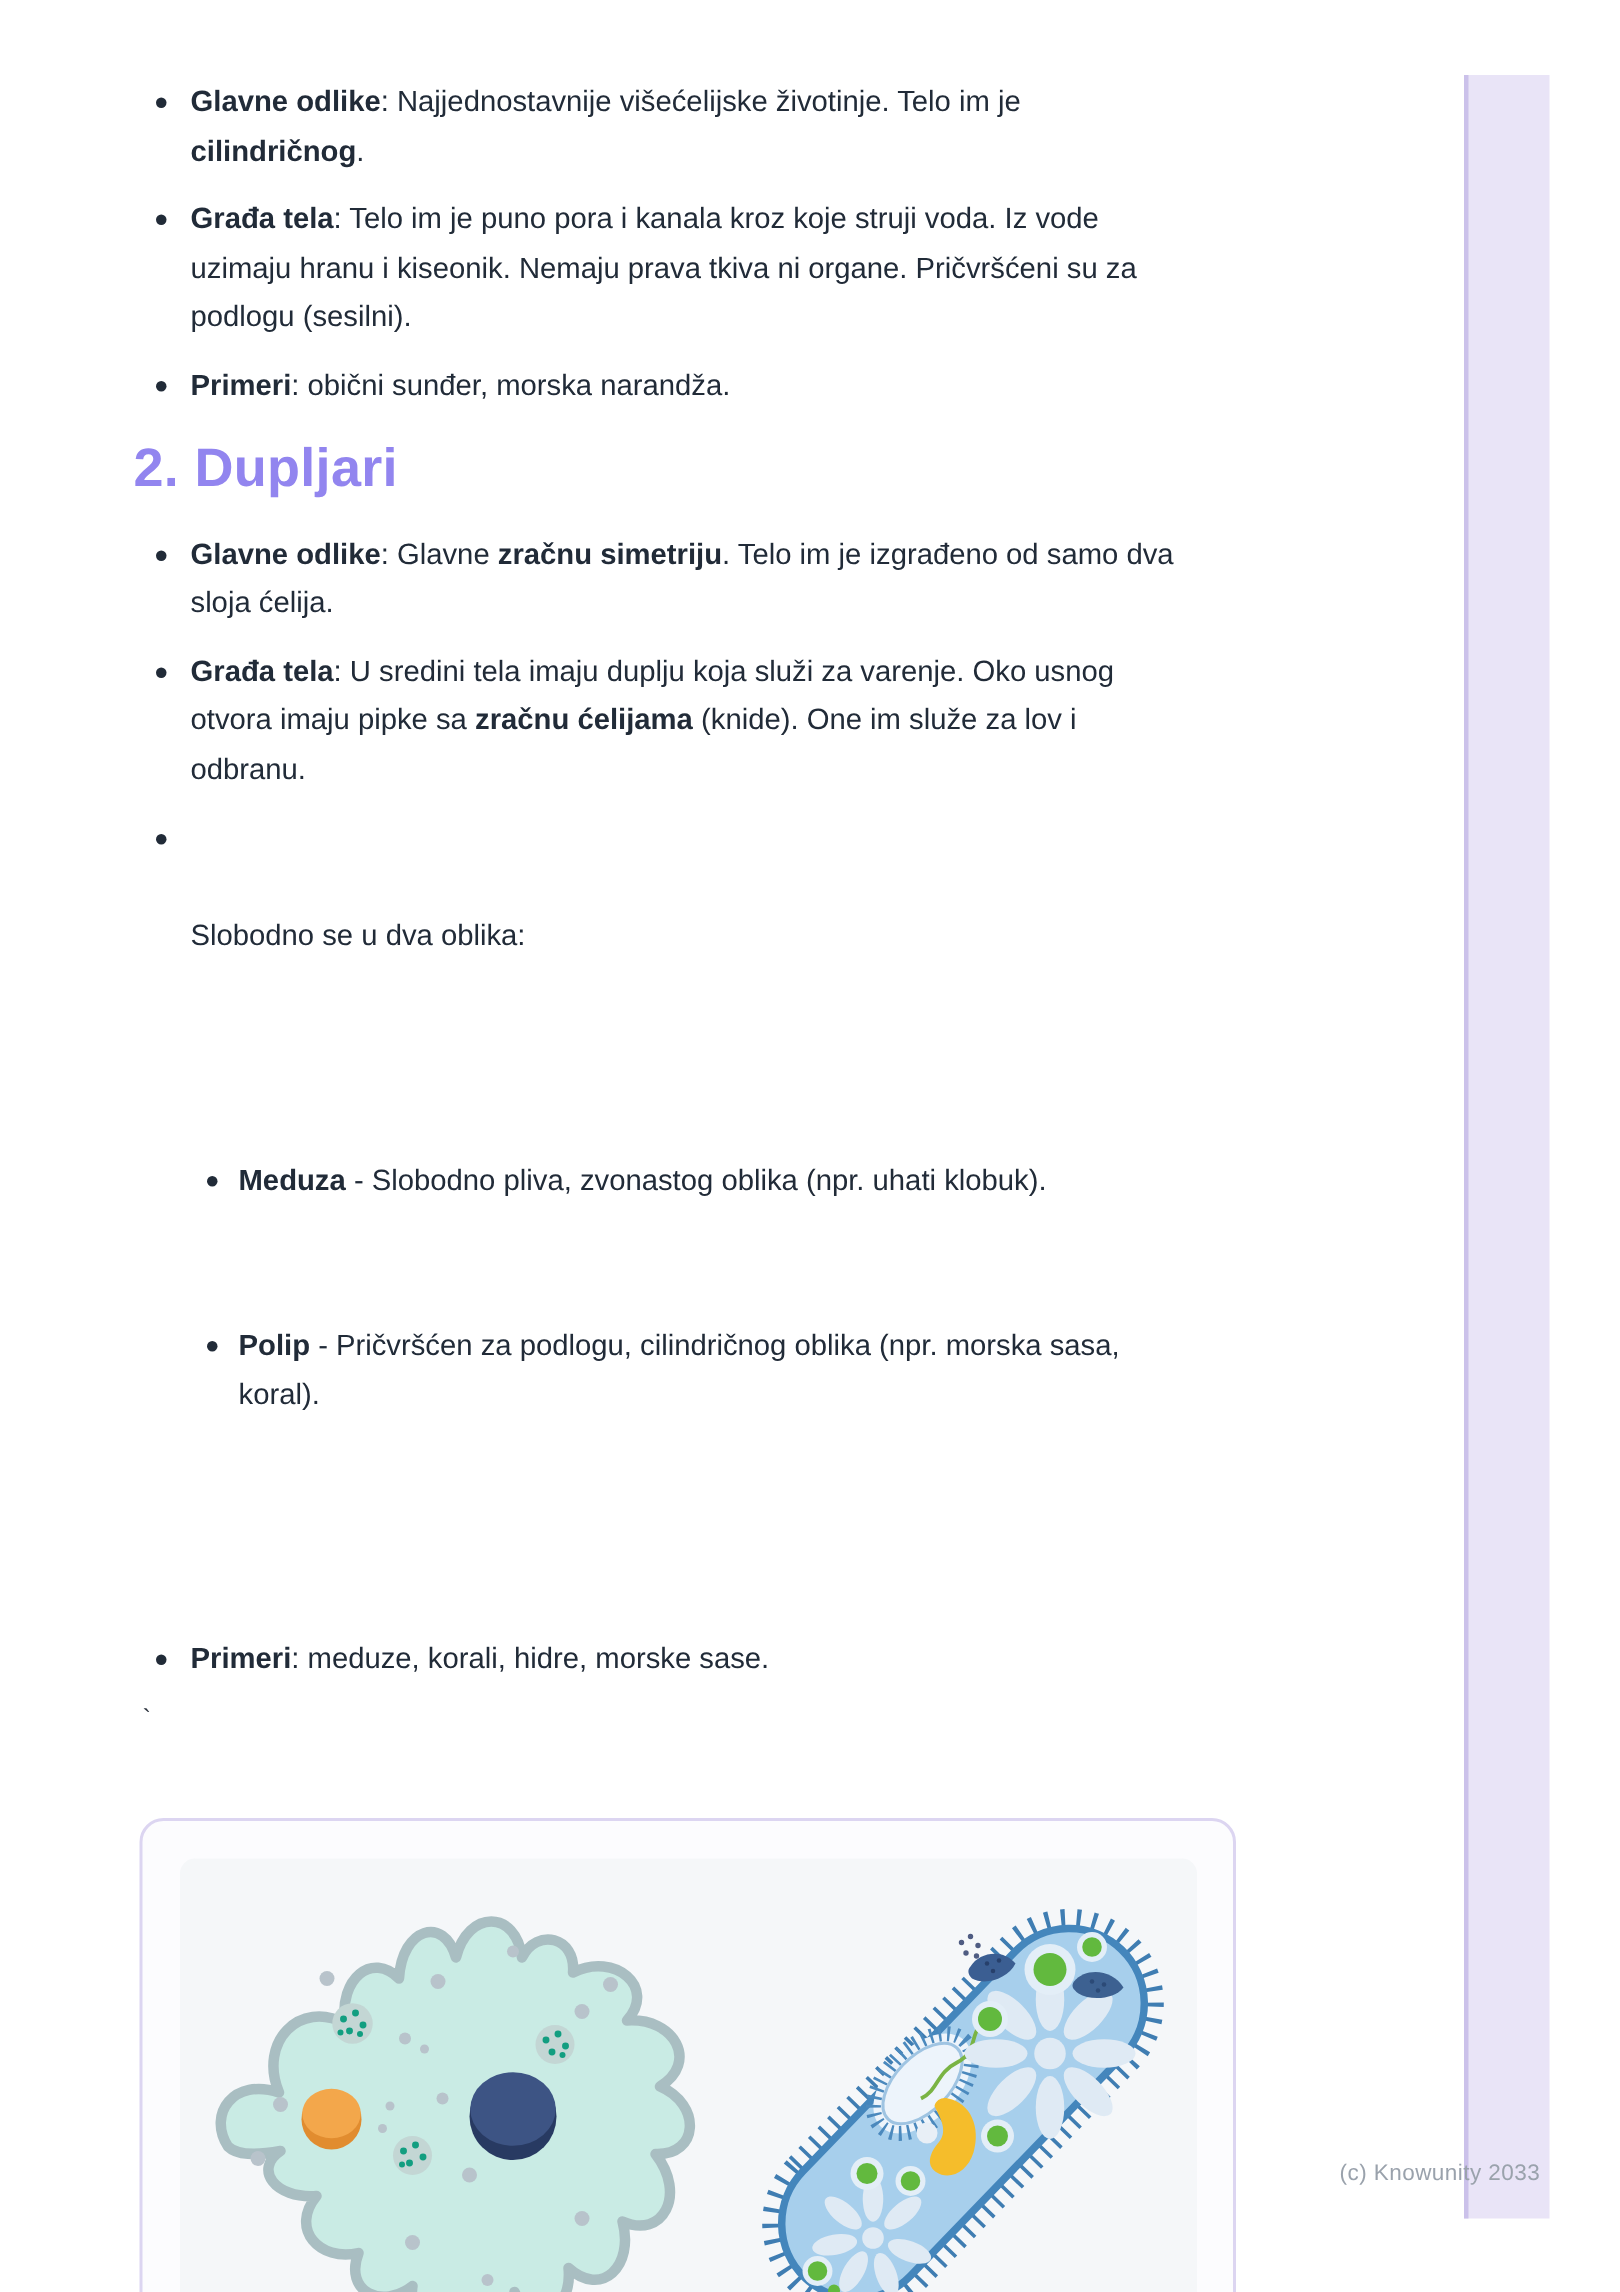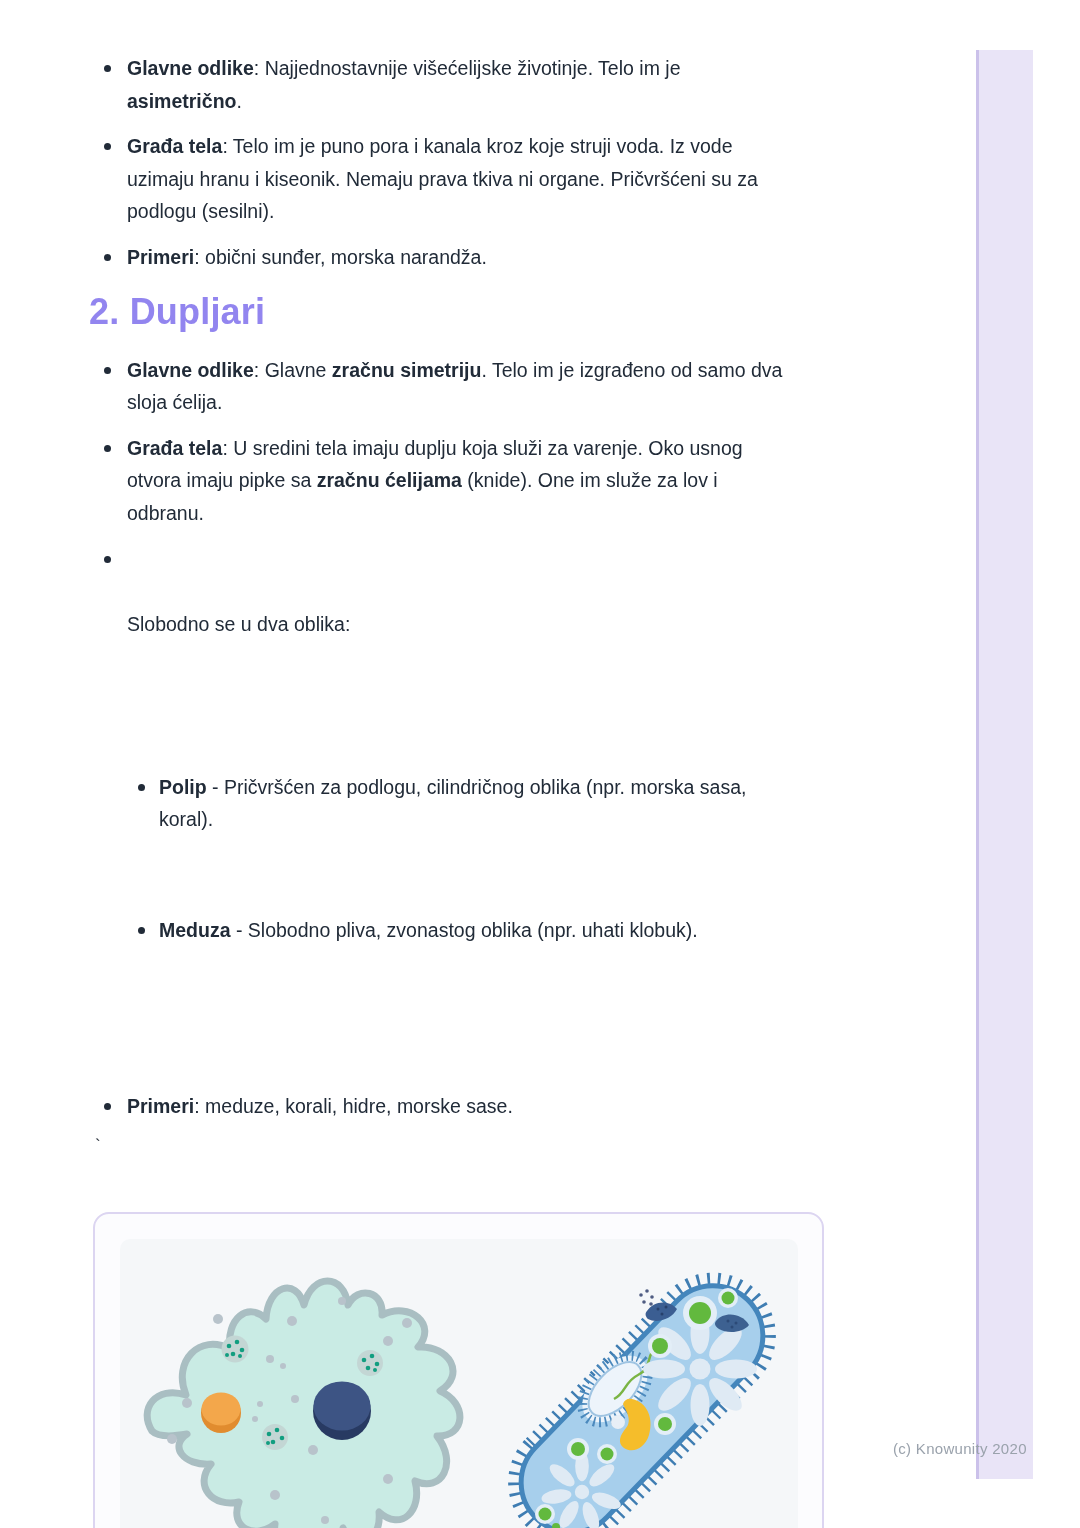--- a/index.html
+++ b/index.html
@@ -47,41 +47,41 @@
 <body>
 
 <div class="page">
 
   <div class="strip"></div>
 
   <div class="content">
 
     <ul>
       <li class="li"><div class="txt"><span class="b">Glavne odlike</span><span>: Najjednostavnije višećelijske životinje. Telo im je
-</span><span class="b">asimetrično</span><span>.</span></div></li>
+</span><span class="b">cilindričnog</span><span>.</span></div></li>
       <li class="li"><div class="txt"><span class="b">Građa tela</span><span>: Telo im je puno pora i kanala kroz koje struji voda. Iz vode
 uzimaju hranu i kiseonik. Nemaju prava tkiva ni organe. Pričvršćeni su za
 podlogu (sesilni).</span></div></li>
       <li class="li"><div class="txt"><span class="b">Primeri</span><span>: obični sunđer, morska narandža.</span></div></li>
     </ul>
 
     <h2 class="accent">2. Dupljari</h2>
 
     <ul>
       <li class="li"><div class="txt"><span class="b">Glavne odlike</span><span>: Glavne </span><span class="b">zračnu simetriju</span><span>. Telo im je izgrađeno od samo dva
 sloja ćelija.</span></div></li>
       <li class="li"><div class="txt"><span class="b">Građa tela</span><span>: U sredini tela imaju duplju koja služi za varenje. Oko usnog
 otvora imaju pipke sa </span><span class="b">zračnu ćelijama</span><span> (knide). One im služe za lov i
 odbranu.</span></div></li>
       <li class="li">
         <div class="txt"><span>Slobodno se u dva oblika:</span></div>
         <ul class="sub">
+          <li class="li"><div class="txt"><span class="b">Meduza</span><span> - Slobodno pliva, zvonastog oblika (npr. uhati klobuk).</span></div></li>
           <li class="li"><div class="txt"><span class="b">Polip</span><span> - Pričvršćen za podlogu, cilindričnog oblika (npr. morska sasa,
 koral).</span></div></li>
-          <li class="li"><div class="txt"><span class="b">Meduza</span><span> - Slobodno pliva, zvonastog oblika (npr. uhati klobuk).</span></div></li>
         </ul>
       </li>
       <li class="li"><div class="txt"><span class="b">Primeri</span><span>: meduze, korali, hidre, morske sase.</span></div></li>
     </ul>
 
     <div class="stray">`</div>
 
     <figure class="card">
       <div class="panel">
         <svg viewBox="0 0 678 332" width="678" height="332">
@@ -240,15 +240,15 @@
               <circle cx="531" cy="65" r="1.8"></circle>
             </g>
           </g>
         </svg>
       </div>
 
     </figure>
 
   </div>
 
-  <div class="watermark">(c) Knowunity 2020</div>
+  <div class="watermark">(c) Knowunity 2033</div>
 
 </div>
 
 </body></html>

